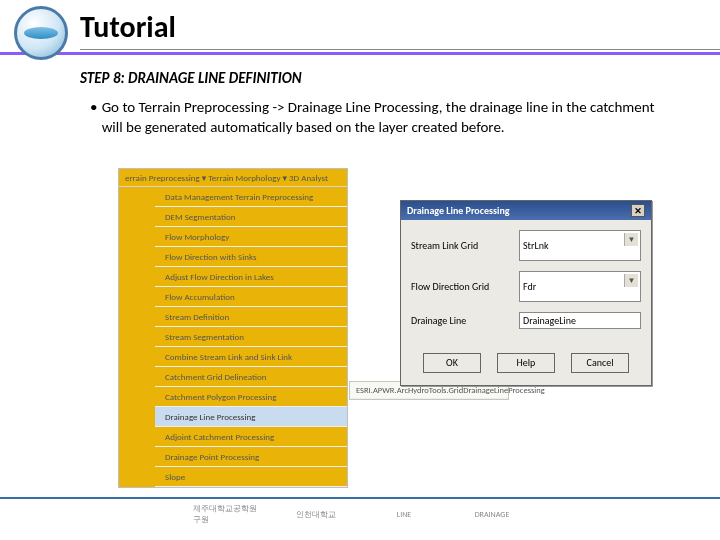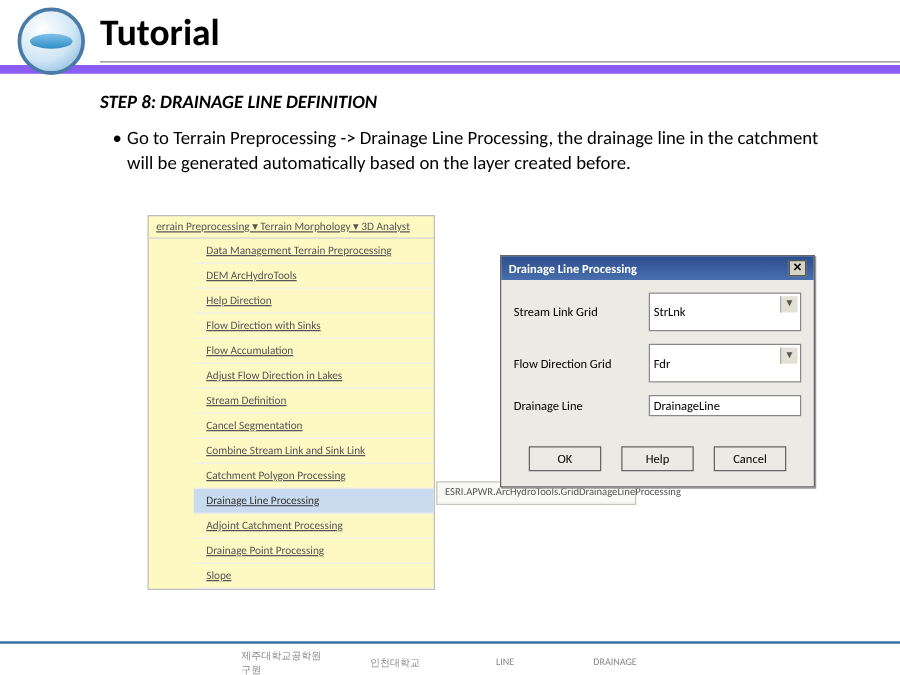--- a/index.html
+++ b/index.html
@@ -5,21 +5,21 @@
   * { box-sizing: border-box; margin: 0; padding: 0; }
   body {
     width: 720px; height: 540px;
     font-family: Calibri, Arial, sans-serif;
     background: #fff; color: #000;
     position: relative; overflow: hidden;
   }
   .header {
     position: relative;
     padding: 8px 0 0 80px;
-    border-bottom: 7px solid #8b5cf6;
+    border-bottom: 3px solid #8b5cf6;
   }
   .title {
     font-size: 30px; font-weight: bold;
     margin-bottom: 4px;
   }
   .thin-rule { border-top: 1px solid #888; margin: 0 0 2px 0; }
   .logo-circle {
     position: absolute; left: 14px; top: 6px;
     width: 54px; height: 54px; border-radius: 50%;
     background: radial-gradient(circle at 35% 30%, #fff, #cfe6f5 55%, #9ec7e2 80%);
@@ -38,22 +38,22 @@
     display: flex; padding: 0 60px 0 90px;
     font-size: 15px; line-height: 1.35;
   }
   .bullet-dot { width: 20px; }
   .content-area {
     position: relative; margin: 24px 0 0 0; height: 280px;
   }
   
   .menu-box {
     position: absolute; left: 118px; top: 6px;
-    width: 230px; background: #fef9c3;
-    border: 1px solid #bfbfbf; font-size: 9px; color: #555; text-decoration: underline;
+    width: 230px; background: #eab308;
+    border: 1px solid #bfbfbf; font-size: 9px; color: #555;
   }
   .menu-header {
     padding: 3px 6px; border-bottom: 1px solid #d4d4d4; font-size: 9px;
   }
   .menu-item {
     padding: 4px 10px; border-bottom: 1px solid #eee;
     white-space: nowrap; overflow: hidden; margin-left: 36px;
   }
   .menu-item.hl { background: #c9dcef; color: #333; }
   .menu-flyout {
@@ -101,21 +101,21 @@
   }
   .dialog-buttons {
     display: flex; justify-content: center; gap: 16px; padding: 6px 0 12px 0;
   }
   .win-btn {
     width: 58px; height: 20px; border: 1px solid #666;
     background: #eceae4; font-size: 10px; text-align: center;
     line-height: 18px;
   }
   .footer {
-    position: absolute; bottom: 0; left: 0; right: 0;
+    position: absolute; bottom: 16px; left: 0; right: 0;
     border-top: 2px solid #3a6ea5; padding-top: 5px;
     display: flex; justify-content: center; gap: 18px;
   }
   .footer-badge {
     width: 70px; height: 20px; font-size: 8px; color: #888;
     display: flex; align-items: center; justify-content: center;
     border-radius: 3px;
   }
 </style>
 </head>
@@ -135,28 +135,29 @@
   <div class="bullet-dot">•</div>
   <div>Go to Terrain Preprocessing -&gt; Drainage Line Processing, the drainage line in the catchment will be generated automatically based on the layer created before.</div>
 </div>
 
 <div class="content-area">
 
   <div class="menu-box">
     <div class="menu-header">errain Preprocessing ▾   Terrain Morphology ▾             3D Analyst</div>
     <div id="menu-items">
         <div class="menu-item">Data Management Terrain Preprocessing</div>
-        <div class="menu-item">DEM ArcHydroTools</div>
-        <div class="menu-item">Help Direction</div>
+        <div class="menu-item">DEM Segmentation</div>
+        <div class="menu-item">Flow Morphology</div>
         <div class="menu-item">Flow Direction with Sinks</div>
+        <div class="menu-item">Adjust Flow Direction in Lakes</div>
         <div class="menu-item">Flow Accumulation</div>
-        <div class="menu-item">Adjust Flow Direction in Lakes</div>
         <div class="menu-item">Stream Definition</div>
-        <div class="menu-item">Cancel Segmentation</div>
+        <div class="menu-item">Stream Segmentation</div>
         <div class="menu-item">Combine Stream Link and Sink Link</div>
+        <div class="menu-item">Catchment Grid Delineation</div>
         <div class="menu-item">Catchment Polygon Processing</div>
         <div class="menu-item hl">Drainage Line Processing</div>
         <div class="menu-item">Adjoint Catchment Processing</div>
         <div class="menu-item">Drainage Point Processing</div>
         <div class="menu-item">Slope</div>
       </div>
     <div class="menu-flyout">
       <div class="flyout-item">ESRI.APWR.ArcHydroTools.GridDrainageLineProcessing</div>
     </div>
   </div>

